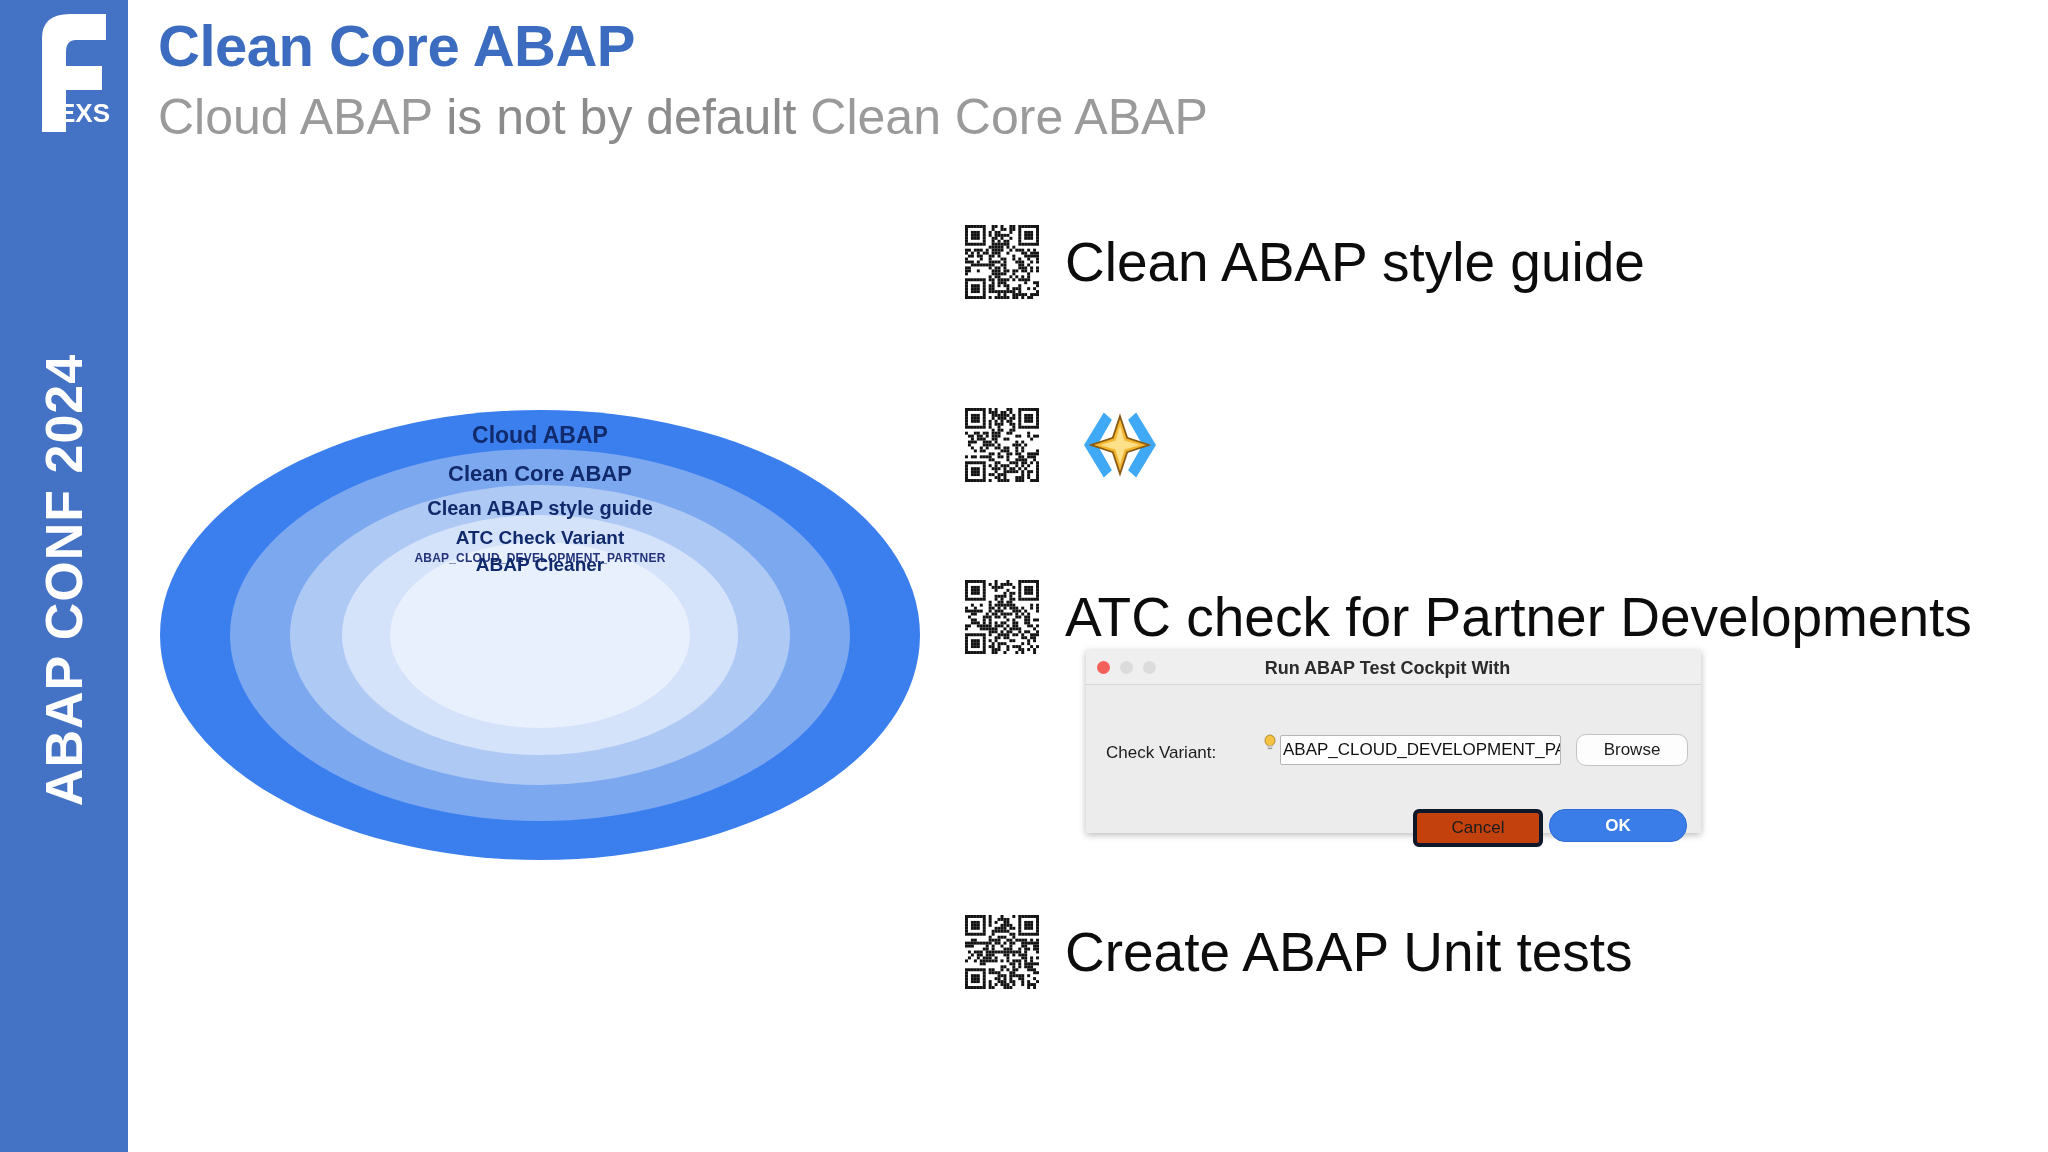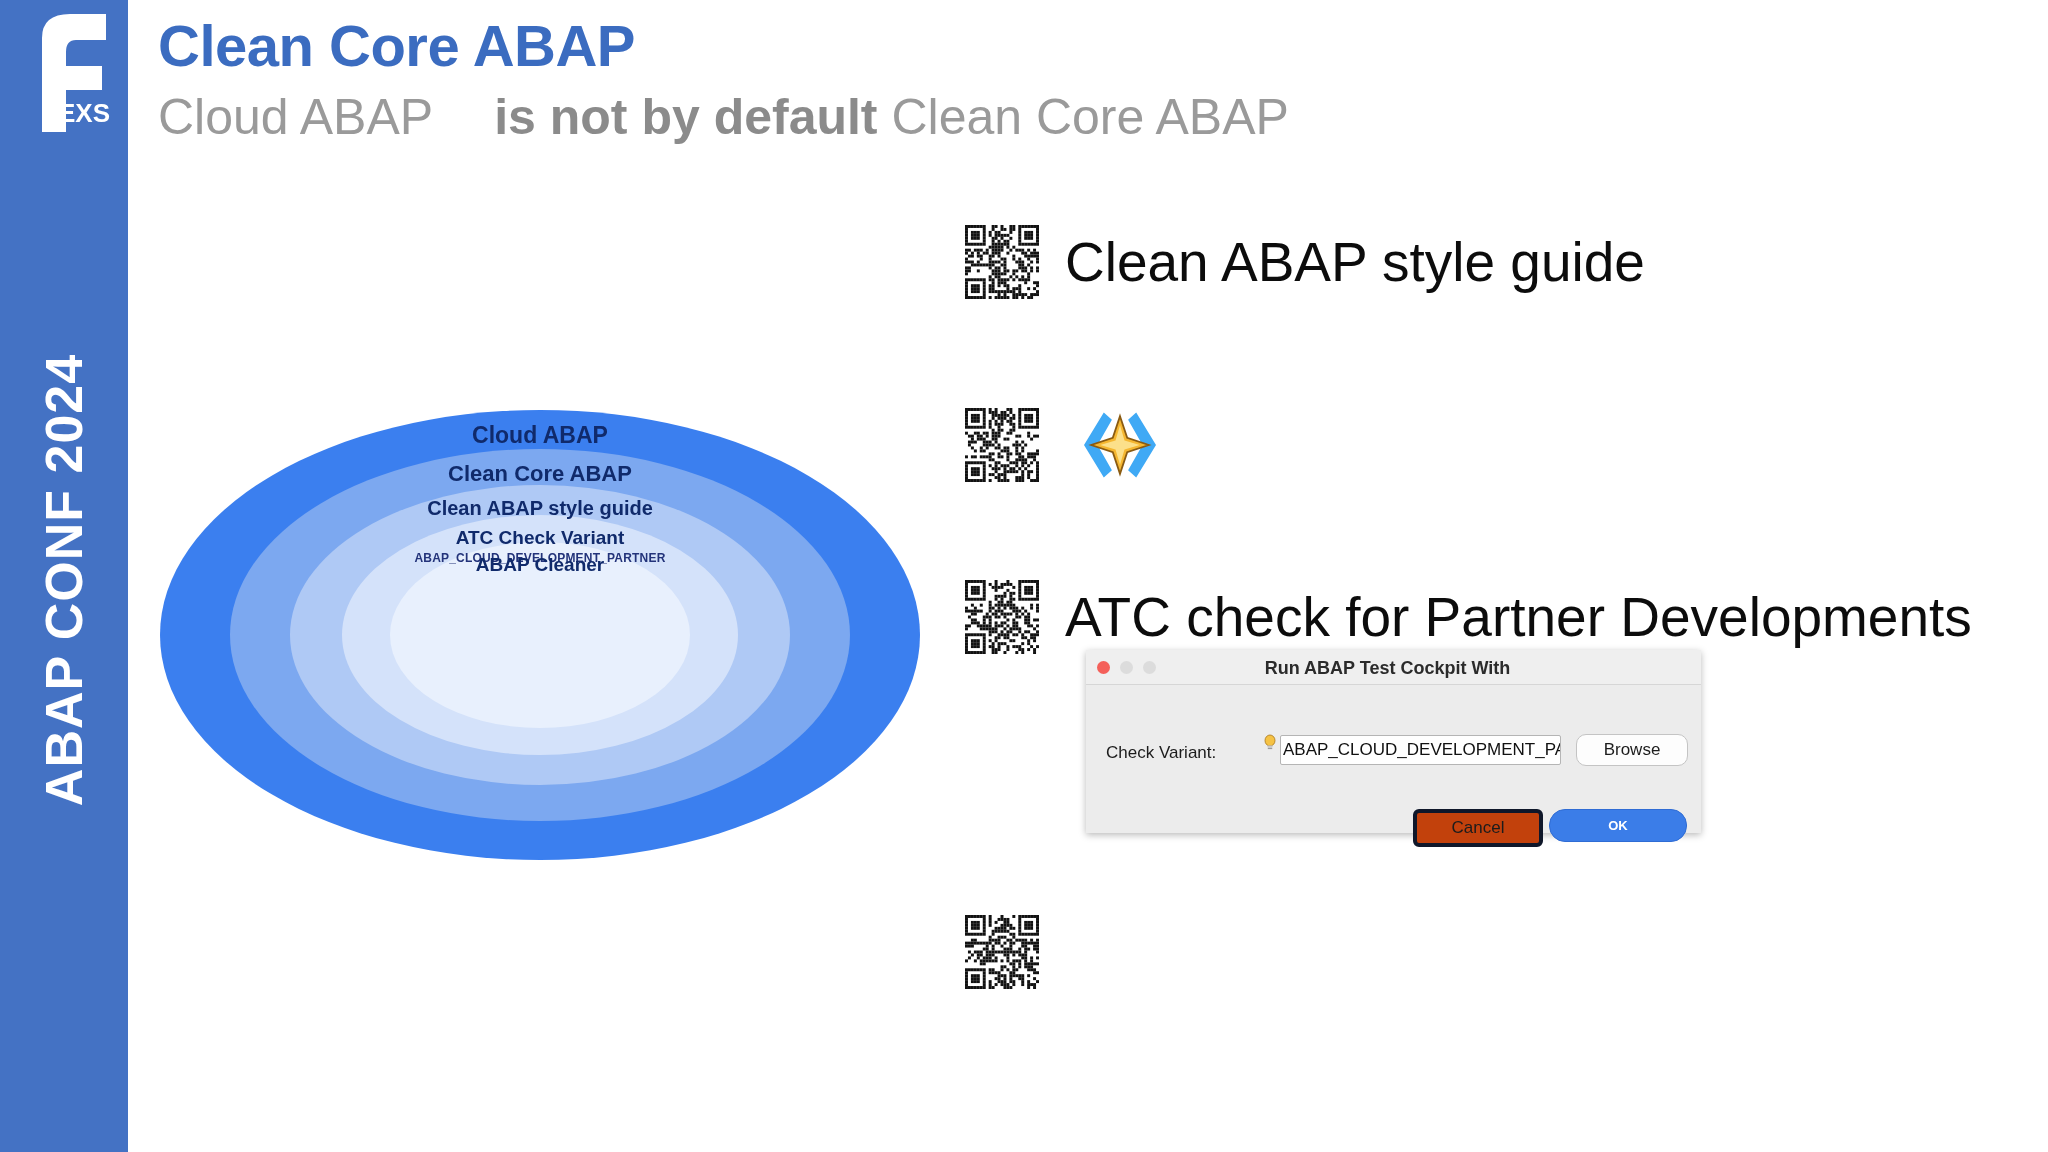--- a/index.html
+++ b/index.html
@@ -33,21 +33,21 @@
   
   #title{
     position:absolute;left:158px;top:12px;
     font-size:58px;font-weight:bold;color:#3B6CC0;
     letter-spacing:-0.5px;white-space:nowrap;
   }
   #subtitle{
     position:absolute;left:158px;top:88px;
     font-size:50px;color:#9a9a9a;white-space:nowrap;
   }
-  #subtitle b{color:#8b8b8b;font-weight:bold;margin-left:48px;}
+  #subtitle b{color:#8b8b8b;font-weight:normal;}
   
   #diagram{
     position:absolute;left:160px;top:375px;width:760px;height:520px;
   }
   .ring{
     position:absolute;left:50%;top:50%;
     transform:translate(-50%,-50%);
     border-radius:50%;
   }
   .ring-label{
@@ -104,21 +104,21 @@
     font-size:17px;color:#1c1c1c;text-align:center;line-height:30px;
   }
   #cancel-btn{
     position:absolute;left:327px;top:124px;width:122px;height:30px;
     background:#c2410c;border:4px solid #0f172a;border-radius:6px;
     font-size:17px;color:#1c1c1c;text-align:center;line-height:30px;
   }
   #ok-btn{
     position:absolute;left:463px;top:124px;width:136px;height:31px;
     background:#3B7DE8;border:1px solid #2f6cd4;border-radius:16px;
-    font-size:13px;color:#ffffff;text-align:center;line-height:31px;
+    font-size:17px;color:#ffffff;text-align:center;line-height:31px;
     font-weight:bold;
   }
 </style>
 </head>
 <body>
 
 <div id="sidebar">
 
   <div id="logo">
     <svg width="128" height="148" viewBox="0 0 128 148">
@@ -1444,20 +1444,21 @@
           <rect x="17.76" y="71.04" width="2.96" height="2.96"></rect>
           <rect x="23.68" y="71.04" width="2.96" height="2.96"></rect>
           <rect x="26.64" y="71.04" width="2.96" height="2.96"></rect>
           <rect x="38.48" y="71.04" width="2.96" height="2.96"></rect>
           <rect x="41.44" y="71.04" width="2.96" height="2.96"></rect>
           <rect x="44.40" y="71.04" width="2.96" height="2.96"></rect>
           <rect x="62.16" y="71.04" width="2.96" height="2.96"></rect>
           <rect x="68.08" y="71.04" width="2.96" height="2.96"></rect>
         </g>
       </svg>
+      <div class="row-label">Create ABAP Unit tests</div>
     </div>
   </div>
 
 <div id="dialog">
   <div id="dlg-title-bar">
     <span class="traffic" id="tl-close"></span>
     <span class="traffic" id="tl-min"></span>
     <span class="traffic" id="tl-max"></span>
     <div id="dlg-title">Run ABAP Test Cockpit With</div>
   </div>

